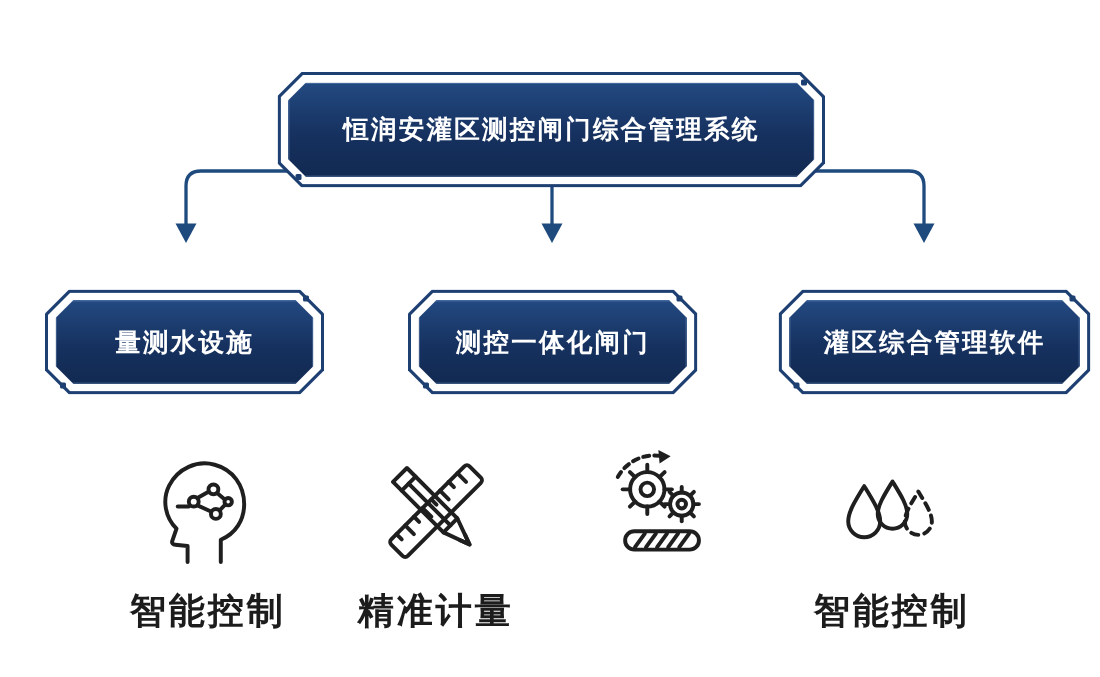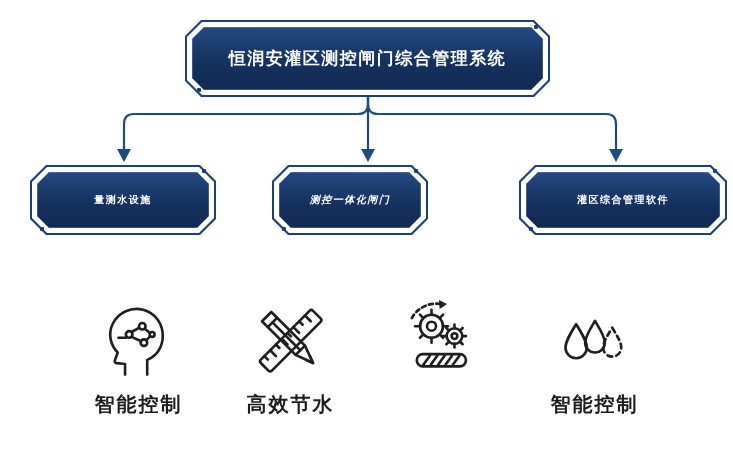--- a/index.html
+++ b/index.html
@@ -5,53 +5,53 @@
   html,body{margin:0;padding:0;}
   body{
     width:733px;height:451px;position:relative;overflow:hidden;
     background:#ffffff;
     font-family:"Liberation Sans","DejaVu Sans",sans-serif;
   }
   .stage{position:absolute;inset:0;}
   .connectors{position:absolute;left:0;top:0;}
 
   
-  .node{position:absolute;}
+  .node{position:absolute;margin-top:28px;}
   .frame-outer{
     position:absolute;inset:0;background:#1d3f71;
     clip-path:polygon(16px 0,calc(100% - 16px) 0,100% 16px,100% calc(100% - 16px),
       calc(100% - 16px) 100%,16px 100%,0 calc(100% - 16px),0 16px);
   }
   .frame-white{
     position:absolute;inset:2px;background:#ffffff;
     clip-path:polygon(15px 0,calc(100% - 15px) 0,100% 15px,100% calc(100% - 15px),
       calc(100% - 15px) 100%,15px 100%,0 calc(100% - 15px),0 15px);
   }
   .frame-inner{
     position:absolute;inset:7px;
     background:linear-gradient(180deg,#234a82 0%,#16315f 55%,#112a52 100%);
     clip-path:polygon(12px 0,calc(100% - 12px) 0,100% 12px,100% calc(100% - 12px),
       calc(100% - 12px) 100%,12px 100%,0 calc(100% - 12px),0 12px);
     display:flex;align-items:center;justify-content:center;
     box-shadow:inset 0 0 0 1px rgba(130,160,210,.35);
   }
   .node-label{color:#ffffff;font-weight:bold;letter-spacing:1.5px;white-space:nowrap;}
   .root .node-label{font-size:17px;}
-  .child .node-label{font-size:10px;}
+  .child .node-label{font-size:17px;}
   .dot{position:absolute;width:4px;height:4px;background:#1d3f71;border-radius:1px;}
 
   
   .features{
     position:absolute;left:0;right:0;top:300px;
     display:flex;justify-content:center;gap:22px;
   }
   .feature{width:130px;display:flex;flex-direction:column;align-items:center;}
   .feature svg{width:82px;height:82px;}
   .feature-label{
-    margin-top:9px;font-size:20px;font-weight:600;color:#1c1c1c;
+    margin-top:9px;font-size:24px;font-weight:600;color:#1c1c1c;
     letter-spacing:2px;white-space:nowrap;
   }
 </style>
 </head>
 <body>
 
 <div class="stage">
 
   <svg class="connectors" width="733" height="451" viewBox="0 0 733 451">
     <g stroke="#1f4a7d" stroke-width="2.2" fill="none">
@@ -79,21 +79,21 @@
   <div class="node child" style="left:30px;top:165px;width:186px;height:70px;">
     <div class="frame-outer"></div>
     <div class="frame-white"></div>
     <div class="frame-inner">
       <span class="node-label">量测水设施</span>
     </div>
     <span class="dot" style="left:10px;bottom:4px;"></span>
     <span class="dot" style="right:10px;top:4px;"></span>
   </div>
 
-  <div class="node child" style="left:272px;top:165px;width:156px;height:70px;font-style:italic;">
+  <div class="node child" style="left:272px;top:165px;width:193px;height:70px;">
     <div class="frame-outer"></div>
     <div class="frame-white"></div>
     <div class="frame-inner">
       <span class="node-label">测控一体化闸门</span>
     </div>
     <span class="dot" style="left:10px;bottom:4px;"></span>
     <span class="dot" style="right:10px;top:4px;"></span>
   </div>
 
   <div class="node child" style="left:519px;top:165px;width:208px;height:70px;">
@@ -142,21 +142,21 @@
           </g>
           <g transform="rotate(-45 50 50)">
             <path d="M42,8 H58 V66 L50,88 L42,66 Z"></path>
             <line x1="42" y1="18" x2="58" y2="18"></line>
             <line x1="42" y1="66" x2="58" y2="66"></line>
             <line x1="50" y1="18" x2="50" y2="66"></line>
             <path d="M47,80 L50,88 L53,80"></path>
           </g>
         </g>
       </svg>
-      <div class="feature-label">高效节水</div>
+      <div class="feature-label">精准计量</div>
     </div>
 
     <div class="feature">
       <svg viewBox="0 0 100 100">
         <g stroke="#1f1f1f" stroke-width="3.2" fill="none" stroke-linecap="round" stroke-linejoin="round">
           <path d="M12,22 A34,34 0 0 1 48,5" stroke-dasharray="5,4"></path>
           <circle cx="36" cy="32" r="14"></circle>
           <circle cx="36" cy="32" r="5.5"></circle>
           <line x1="50" y1="32" x2="56" y2="32"></line>
           <line x1="45.9" y1="41.9" x2="50.1" y2="46.1"></line>

